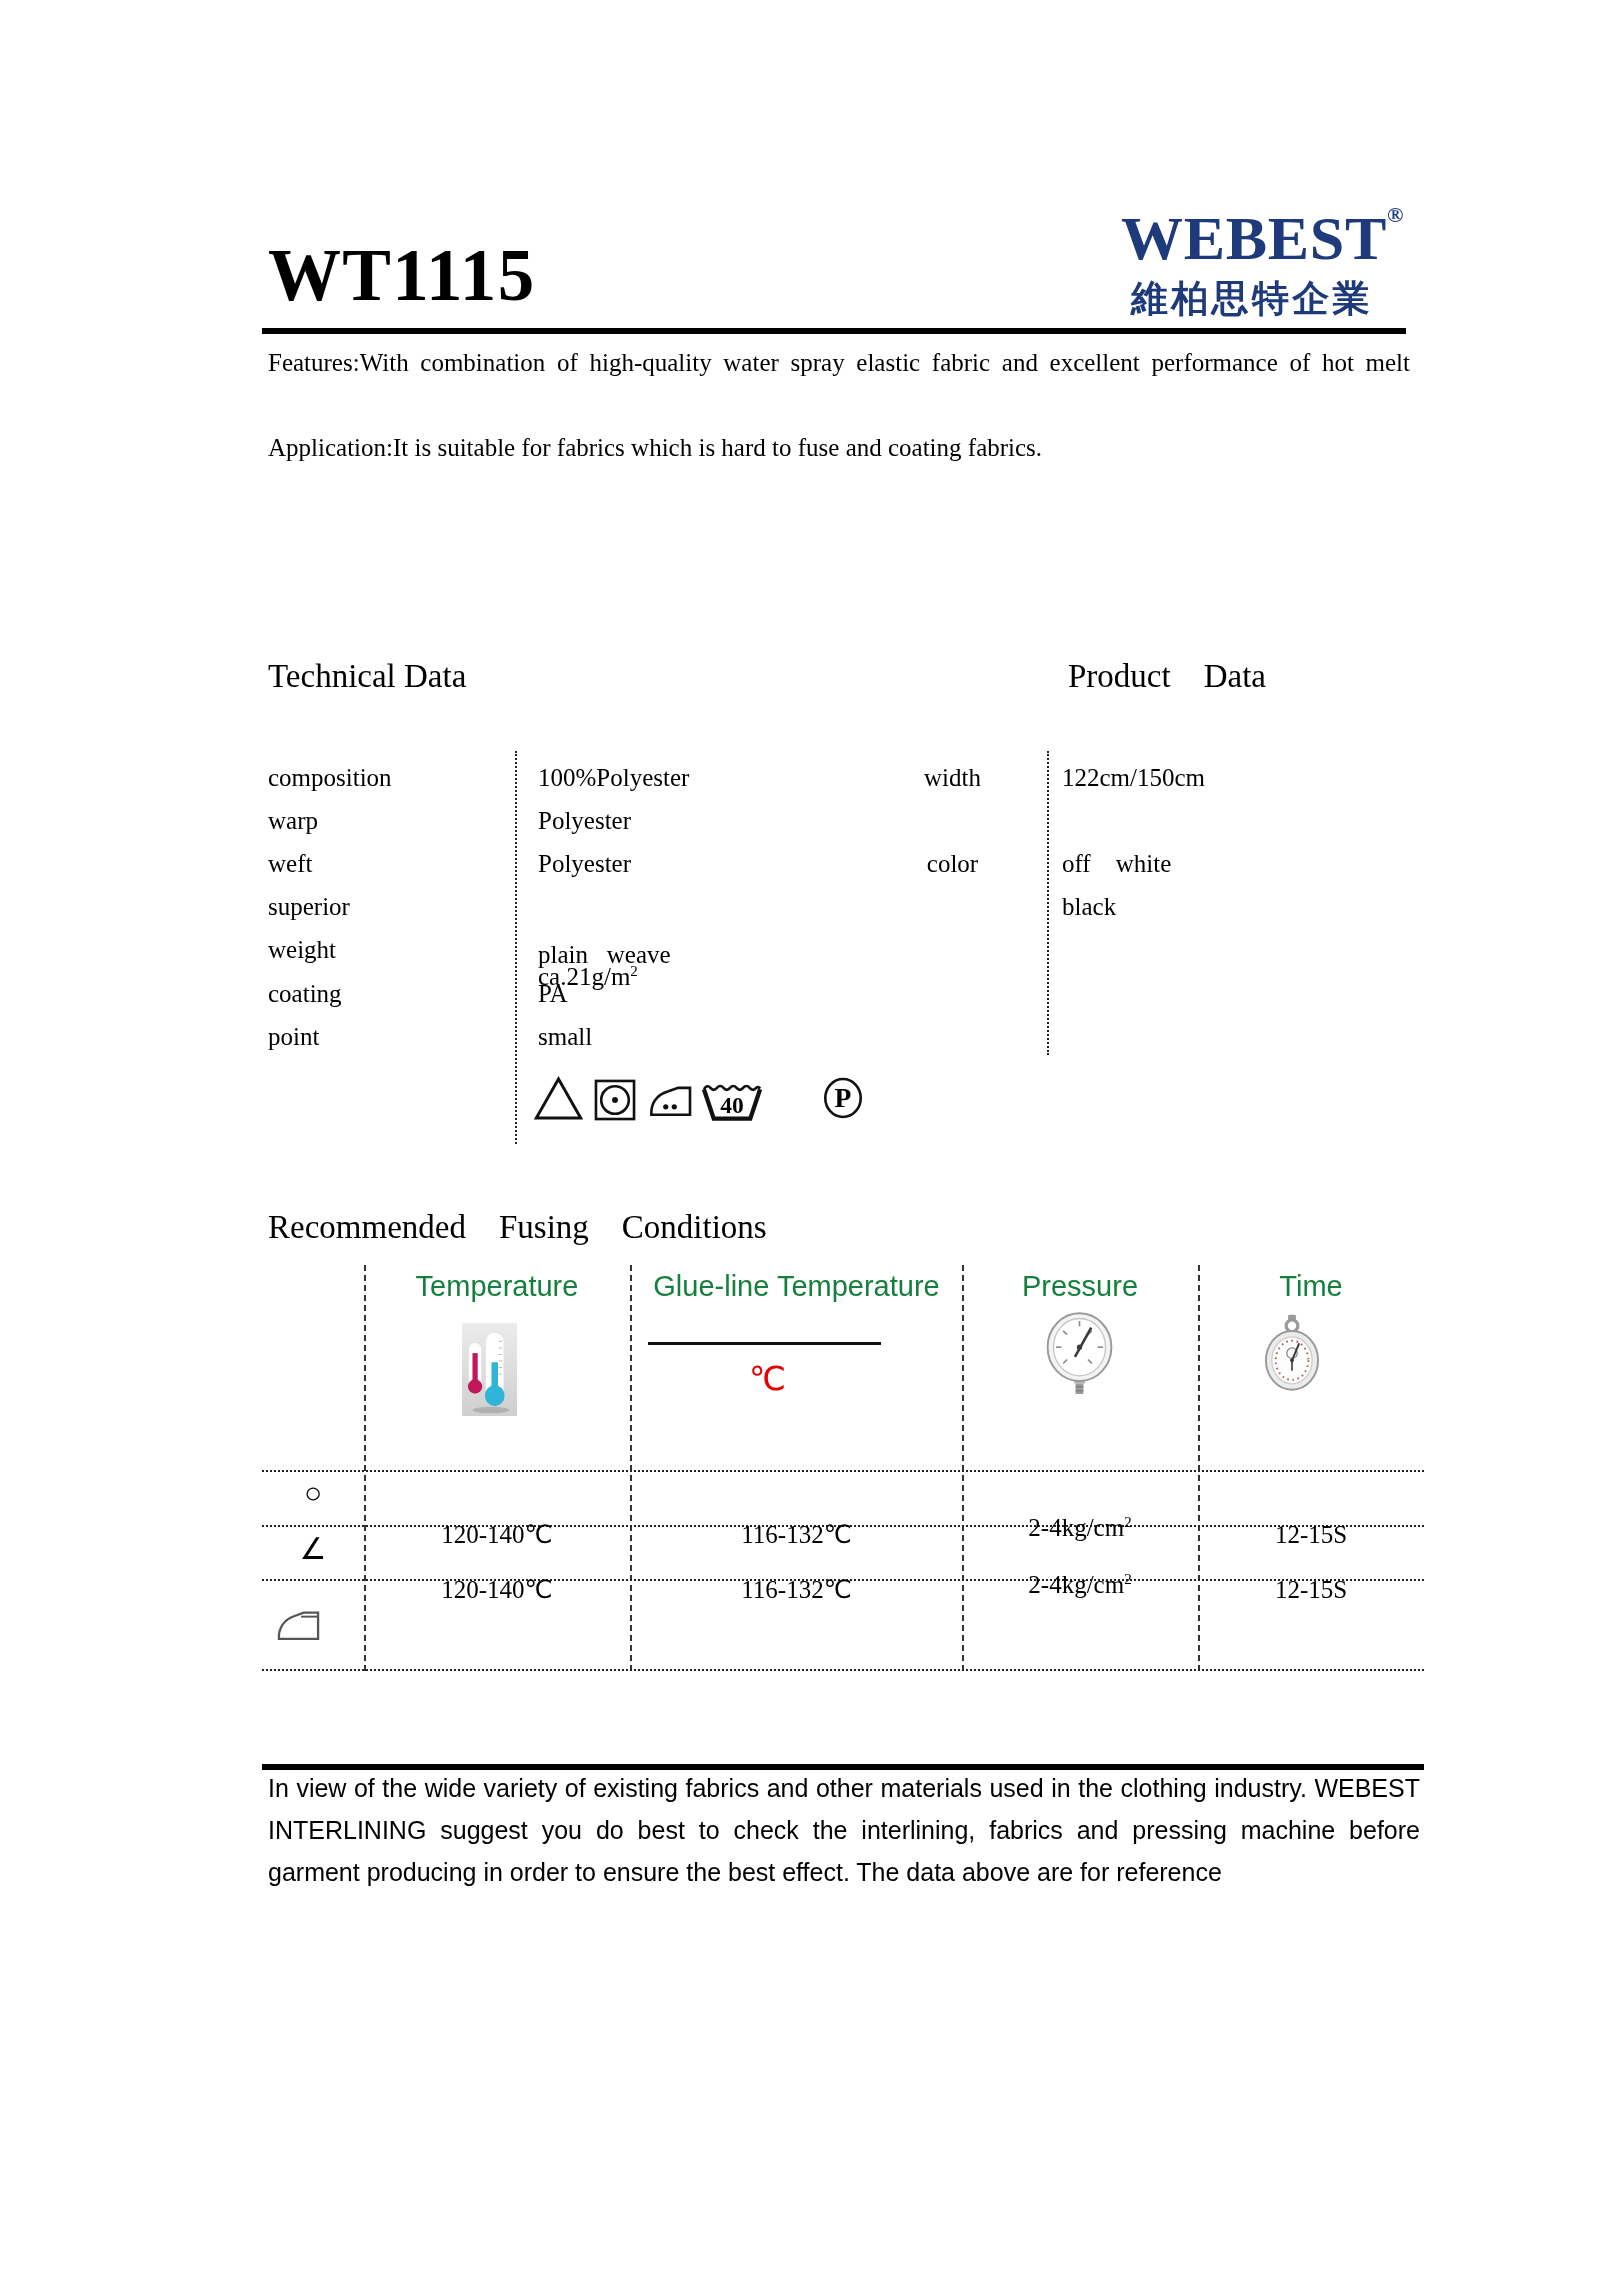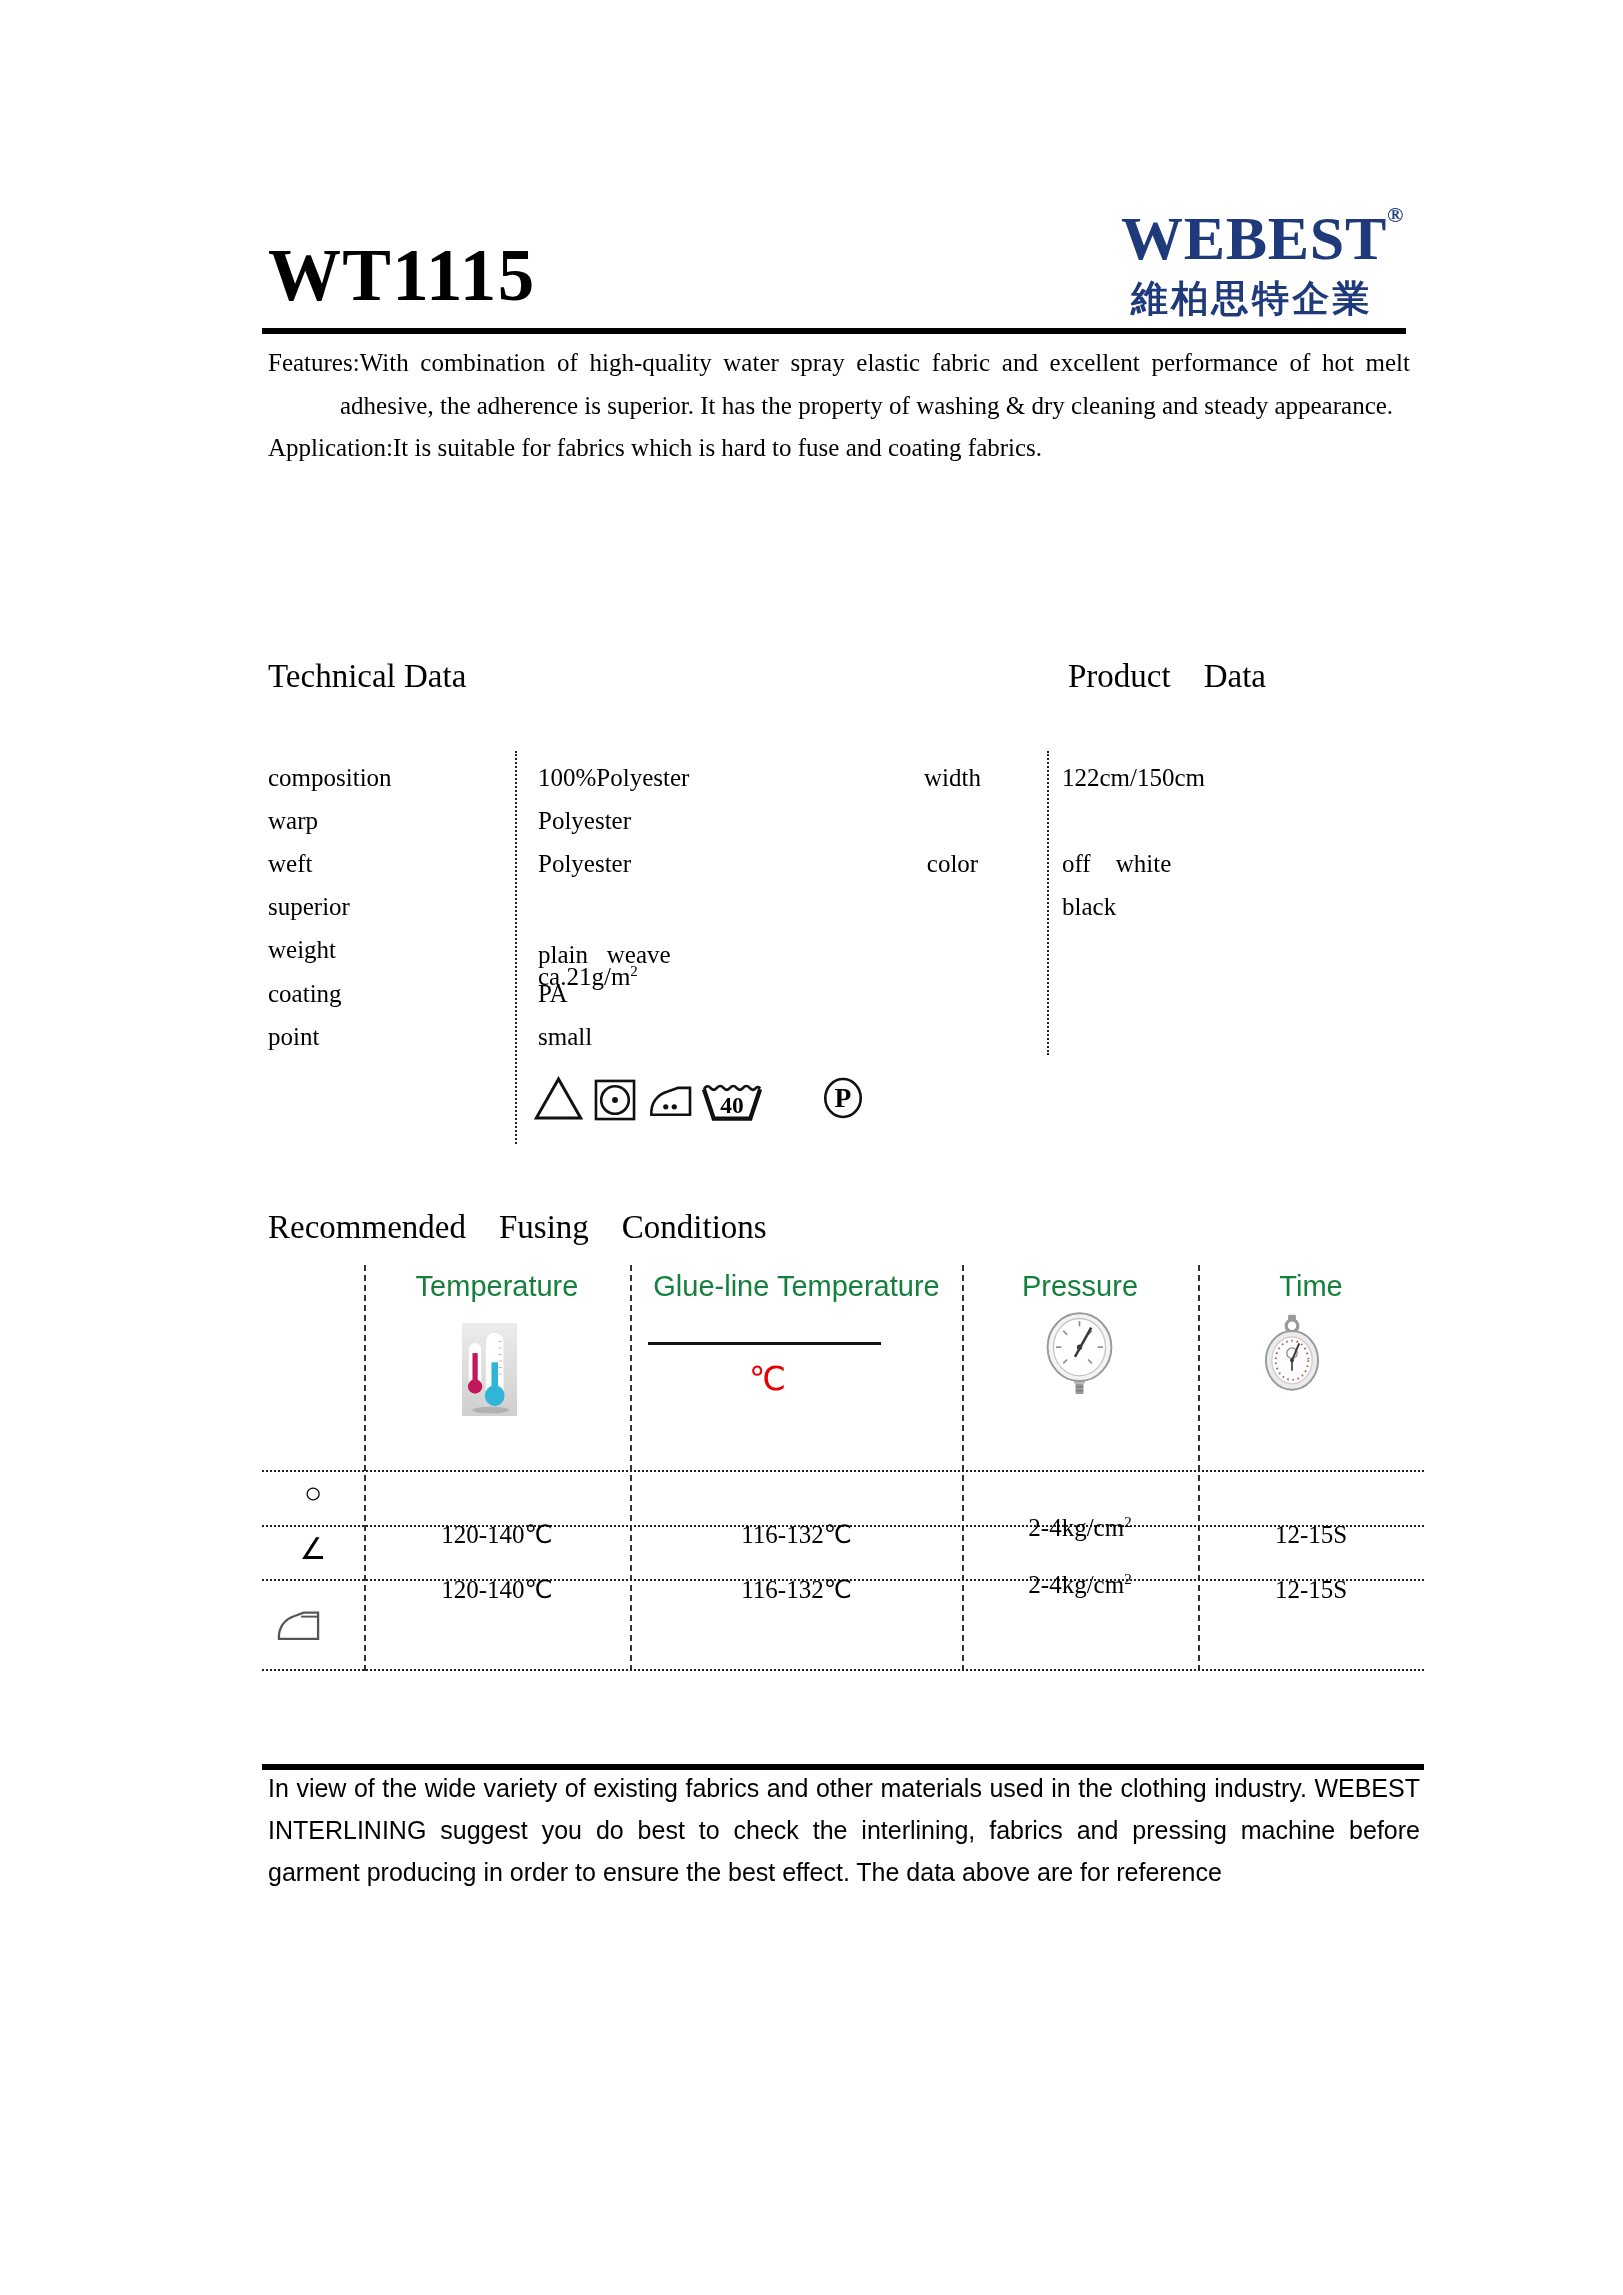--- a/index.html
+++ b/index.html
@@ -74,21 +74,20 @@
 <body>
 
 <div class="page">
 
   <div class="abs product-code">WT1115</div>
   <div class="abs logo-name"><span>WEBEST</span><span class="logo-reg">®</span></div>
   <div class="abs logo-cn">維柏思特企業</div>
   <div class="abs rule rule-top"></div>
 
   <div class="abs bodytext feat1">Features:With combination of high-quality water spray elastic fabric and excellent performance of hot melt</div>
-  <div class="abs bodytext feat2">adhesive, the adherence is superior. It has the property of washing &amp; dry cleaning and steady appearance.</div>
   <div class="abs bodytext feat3">Application:It is suitable for fabrics which is hard to fuse and coating fabrics.</div>
 
   <div class="abs h2 tech-heading">Technical Data</div>
   <div class="abs h2 prod-heading pre">Product    Data</div>
 
   <div class="abs vdot" style="left:515px;top:751px;height:393px;"></div>
   <div class="abs trow-label" style="top:765px;">composition</div>
   <div class="abs trow-value" style="top:765px;">100%Polyester</div>
   <div class="abs trow-label" style="top:808px;">warp</div>
   <div class="abs trow-value" style="top:808px;">Polyester</div>

